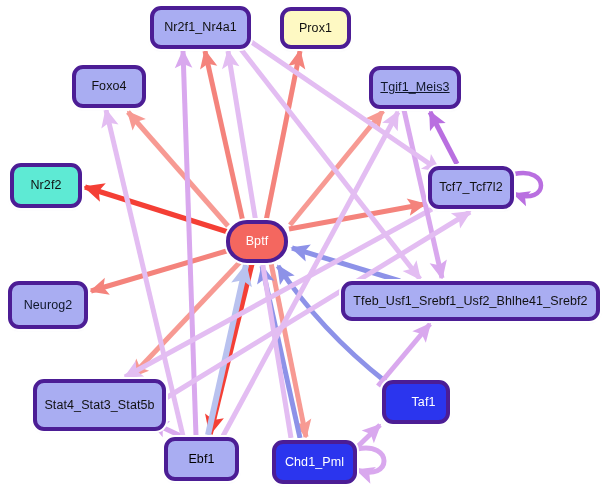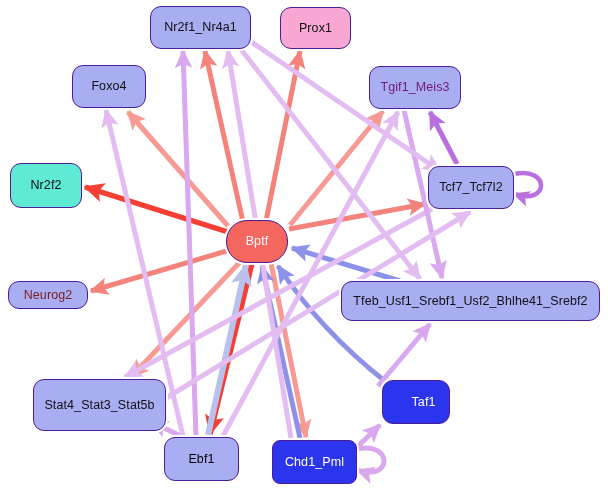--- a/index.html
+++ b/index.html
@@ -22,21 +22,21 @@
     width: 608px;
     height: 489px;
   }
   .node {
     position: absolute;
     box-sizing: border-box;
     display: flex;
     align-items: center;
     justify-content: center;
     border-radius: 11px;
-    border: 1px solid #4c1d95;
+    border: 4px solid #4c1d95;
     box-shadow: 0 0 0 2px #ffffff, 0 1px 2px rgba(120,120,160,0.35);
     font-size: 12.5px;
     line-height: 1;
     white-space: nowrap;
     letter-spacing: 0.1px;
     user-select: none;
   }
   .node .label { pointer-events: none; }
 </style>
 </head>
@@ -97,50 +97,50 @@
       <line x1="378" y1="386" x2="430" y2="324" stroke="#d9a8ee" stroke-width="5" stroke-linecap="butt" marker-end="url(#md9a8ee)"></line>
       <line x1="223" y1="436" x2="398" y2="112" stroke="#e3bdf2" stroke-width="5" stroke-linecap="butt" marker-end="url(#me3bdf2)"></line>
       <line x1="166" y1="398" x2="470" y2="212" stroke="#e3bdf2" stroke-width="5" stroke-linecap="butt" marker-end="url(#me3bdf2)"></line>
       <line x1="240" y1="48" x2="420" y2="279" stroke="#e3bdf2" stroke-width="5" stroke-linecap="butt" marker-end="url(#me3bdf2)"></line>
       <line x1="250" y1="41" x2="440" y2="171" stroke="#e3bdf2" stroke-width="5" stroke-linecap="butt" marker-end="url(#me3bdf2)"></line>
     </svg>
   <div id="node-layer">
       <div class="node" style="left: 150px; top: 6px; width: 101px; height: 43px; background: rgb(169, 173, 242); color: rgb(17, 17, 17);">
         <span class="label">Nr2f1_Nr4a1</span>
       </div>
-      <div class="node" style="left: 280px; top: 7px; width: 71px; height: 42px; background: #f9a8d4; color: rgb(17, 17, 17);">
+      <div class="node" style="left: 280px; top: 7px; width: 71px; height: 42px; background: #fef9c3; color: rgb(17, 17, 17);">
         <span class="label">Prox1</span>
       </div>
       <div class="node" style="left: 72px; top: 65px; width: 74px; height: 43px; background: rgb(169, 173, 242); color: rgb(17, 17, 17);">
         <span class="label">Foxo4</span>
       </div>
-      <div class="node" style="left: 369px; top: 66px; width: 92px; height: 43px; background: rgb(169, 173, 242); color: #701a75;">
+      <div class="node" style="left: 369px; top: 66px; width: 92px; height: 43px; background: rgb(169, 173, 242); color: #0f172a; text-decoration: underline;">
         <span class="label">Tgif1_Meis3</span>
       </div>
       <div class="node" style="left: 10px; top: 163px; width: 72px; height: 45px; background: #5eead4; color: rgb(17, 17, 17);">
         <span class="label">Nr2f2</span>
       </div>
       <div class="node" style="left: 428px; top: 166px; width: 86px; height: 43px; background: rgb(169, 173, 242); color: rgb(17, 17, 17);">
         <span class="label">Tcf7_Tcf7l2</span>
       </div>
       <div class="node" style="left: 226px; top: 220px; width: 62px; height: 43px; background: rgb(244, 103, 95); color: rgb(255, 255, 255); border-radius: 21px;">
         <span class="label">Bptf</span>
       </div>
-      <div class="node" style="left: 8px; top: 281px; width: 80px; height: 28px; background: rgb(169, 173, 242); color: #7f1d1d;">
+      <div class="node" style="left: 8px; top: 281px; width: 80px; height: 48px; background: rgb(169, 173, 242); color: #0f172a;">
         <span class="label">Neurog2</span>
       </div>
       <div class="node" style="left: 341px; top: 281px; width: 259px; height: 40px; background: rgb(169, 173, 242); color: rgb(17, 17, 17);">
         <span class="label">Tfeb_Usf1_Srebf1_Usf2_Bhlhe41_Srebf2</span>
       </div>
       <div class="node" style="left: 33px; top: 379px; width: 133px; height: 52px; background: rgb(169, 173, 242); color: rgb(17, 17, 17);">
         <span class="label">Stat4_Stat3_Stat5b</span>
       </div>
       <div class="node" style="left: 382px; top: 380px; width: 68px; height: 44px; background: rgb(43, 53, 238); color: rgb(255, 255, 255); padding-left: 15px;">
         <span class="label">Taf1</span>
       </div>
       <div class="node" style="left: 164px; top: 437px; width: 75px; height: 44px; background: rgb(169, 173, 242); color: #000000;">
         <span class="label">Ebf1</span>
       </div>
-      <div class="node" style="left: 272px; top: 440px; width: 85px; height: 44px; background: rgb(43, 53, 238); color: rgb(255, 255, 255); border-radius: 8px;">
+      <div class="node" style="left: 272px; top: 440px; width: 85px; height: 44px; background: rgb(43, 53, 238); color: rgb(255, 255, 255);">
         <span class="label">Chd1_Pml</span>
       </div>
     </div>
 </div>
 
 </body></html>

